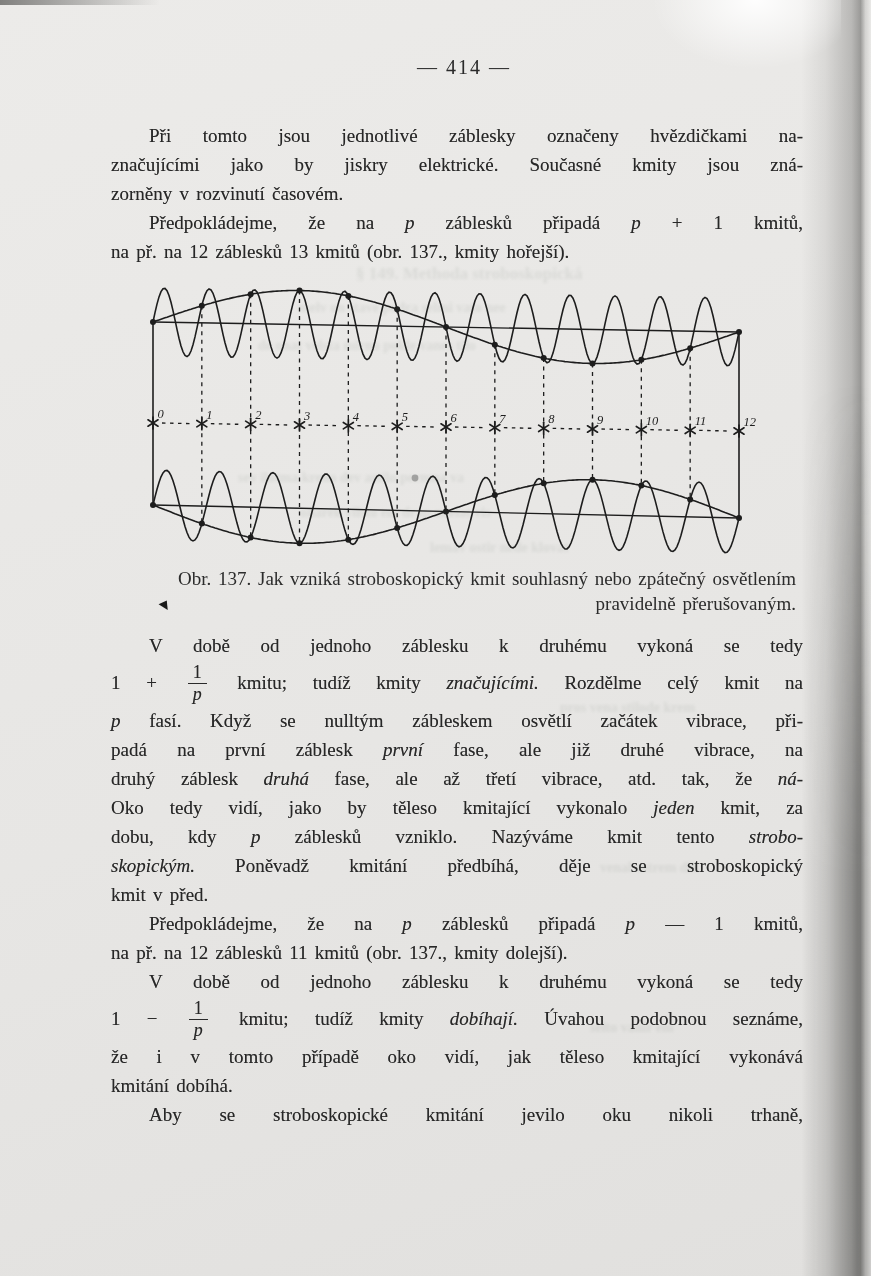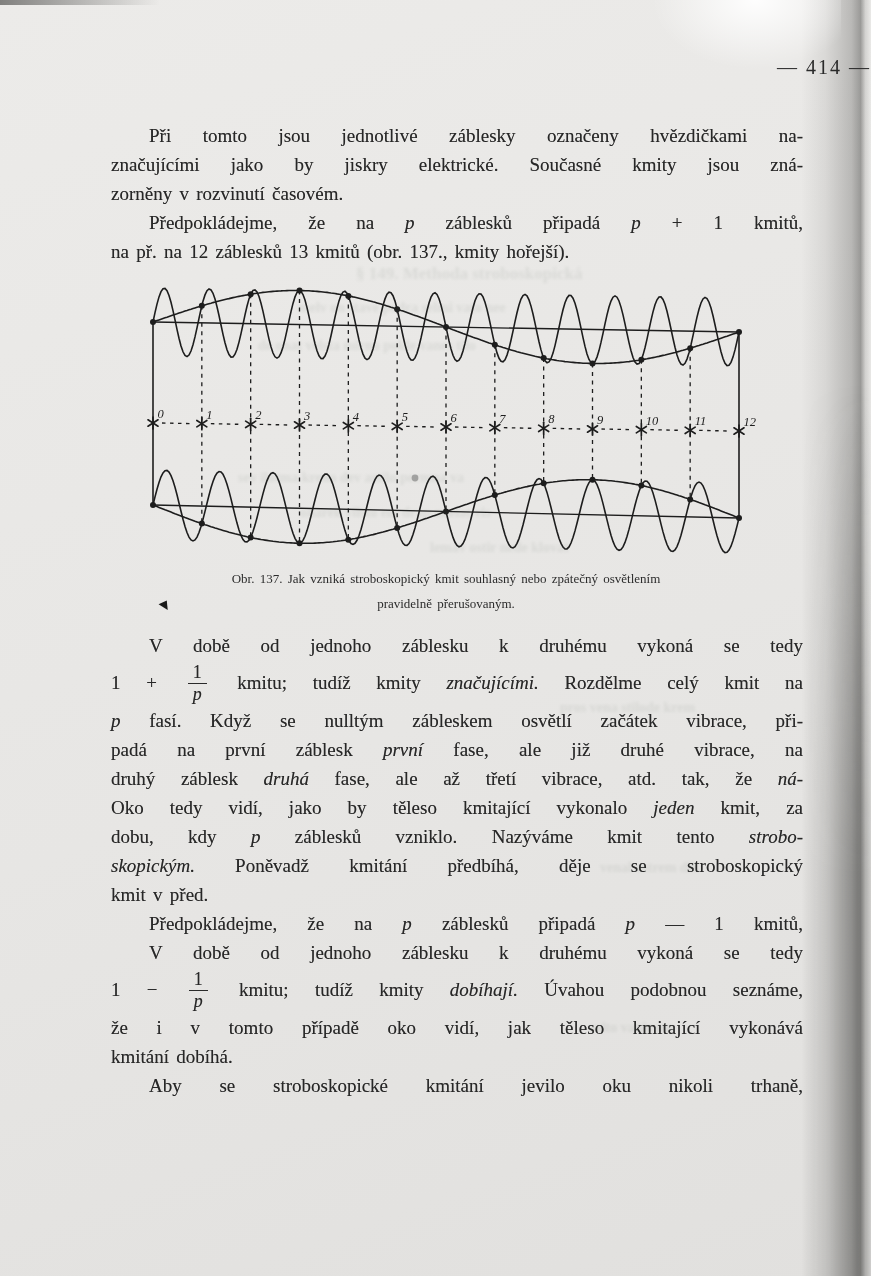--- a/index.html
+++ b/index.html
@@ -43,21 +43,21 @@
     pointer-events:none;
   }
   .top-edge{
     position:absolute;top:0;left:0;width:160px;height:5px;
     background:linear-gradient(90deg,rgba(40,40,38,0.55),rgba(40,40,38,0));
     pointer-events:none;
   }
   
   .page-number{
     position:absolute;top:56px;left:57px;width:814px;
-    text-align:right;font-size:20px;letter-spacing:2px;color:#2a2a2a;
+    text-align:center;font-size:20px;letter-spacing:2px;color:#2a2a2a;
   }
   
   .article{
     position:absolute;left:111px;width:692px;
     font-size:19px;color:#272727;
     text-shadow:0 0 .5px rgba(20,20,20,.4);
     margin-top:19px;
   }
   .article-top{top:102px;}
   .article-bottom{top:612px;}
@@ -69,21 +69,21 @@
   .frac{
     display:inline-block;vertical-align:-11px;text-align:center;
     margin:0 5px;line-height:1.08;font-size:18px;text-indent:0;
   }
   .frac .n{display:block;padding:0 5px 1px;}
   .frac .d{display:block;border-top:1.4px solid #2a2a2a;padding:1px 5px 0;font-style:italic;}
   
   .figure-svg{position:absolute;top:268px;left:0;}
   .fig-caption{
     position:absolute;top:566px;left:96px;width:700px;
-    text-align:center;font-size:13px;line-height:25px;color:#2c2c2c;
+    text-align:right;font-size:19px;line-height:25px;color:#2c2c2c;
     word-spacing:2px;
   }
   
   .ghost{
     position:absolute;font-weight:700;color:#59655a;opacity:.11;
     filter:blur(1.8px);pointer-events:none;white-space:nowrap;
   }
   .ink-mark{
     position:absolute;top:602px;left:160px;width:0;height:0;
     border-left:6px solid transparent;border-right:3px solid transparent;
@@ -234,20 +234,21 @@
       <div class="tline indent just"><span>V době od jednoho záblesku k druhému vykoná se tedy</span></div>
       <div class="tline tall just"><span>1 + </span><span class="frac"><span class="n">1</span><span class="d">p</span></span><span> kmitu; tudíž kmity </span><span class="it">značujícími.</span><span> Rozdělme celý kmit na</span></div>
       <div class="tline just"><span class="it">p</span><span> fasí. Když se nulltým zábleskem osvětlí začátek vibrace, při-</span></div>
       <div class="tline just"><span>padá na první záblesk </span><span class="it">první</span><span> fase, ale již druhé vibrace, na</span></div>
       <div class="tline just"><span>druhý záblesk </span><span class="it">druhá</span><span> fase, ale až třetí vibrace, atd. tak, že </span><span class="it">ná-</span></div>
       <div class="tline just"><span>Oko tedy vidí, jako by těleso kmitající vykonalo </span><span class="it">jeden</span><span> kmit, za</span></div>
       <div class="tline just"><span>dobu, kdy </span><span class="it">p</span><span> záblesků vzniklo. Nazýváme kmit tento </span><span class="it">strobo-</span></div>
       <div class="tline just"><span class="it">skopickým.</span><span> Poněvadž kmitání předbíhá, děje se stroboskopický</span></div>
       <div class="tline"><span>kmit v před.</span></div>
       <div class="tline indent just"><span>Předpokládejme, že na </span><span class="it">p</span><span> záblesků připadá </span><span class="it">p</span><span> — 1 kmitů,</span></div>
+      <div class="tline"><span>na př. na 12 záblesků 11 kmitů (obr. 137., kmity dolejší).</span></div>
       <div class="tline indent just"><span>V době od jednoho záblesku k druhému vykoná se tedy</span></div>
       <div class="tline tall just"><span>1 − </span><span class="frac"><span class="n">1</span><span class="d">p</span></span><span> kmitu; tudíž kmity </span><span class="it">dobíhají.</span><span> Úvahou podobnou seznáme,</span></div>
       <div class="tline just"><span>že i v tomto případě oko vidí, jak těleso kmitající vykonává</span></div>
       <div class="tline"><span>kmitání dobíhá.</span></div>
       <div class="tline indent just"><span>Aby se stroboskopické kmitání jevilo oku nikoli trhaně,</span></div>
     </div>
 
 <div class="ghost" style="left: 356px; top: 264px; font-size: 17px;">§ 149. Methoda stroboskopická</div>
     <div class="ghost" style="left: 298px; top: 300px; font-size: 14px;">melv on stave podra selmi vato nee</div>
     <div class="ghost" style="left: 258px; top: 338px; font-size: 14px;">de onat velsta mirno pokle vanes tilo</div>

